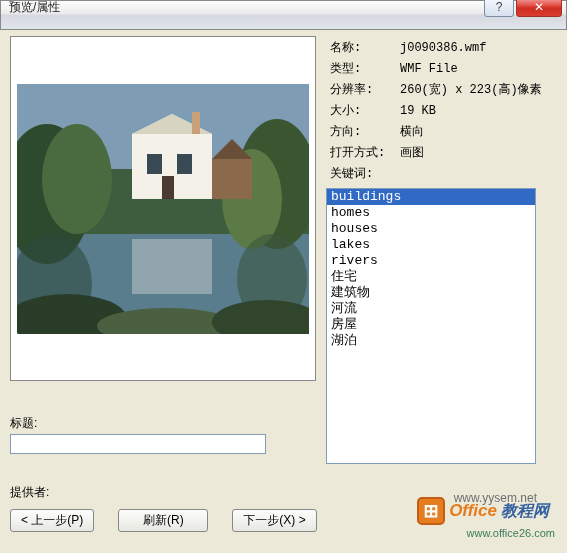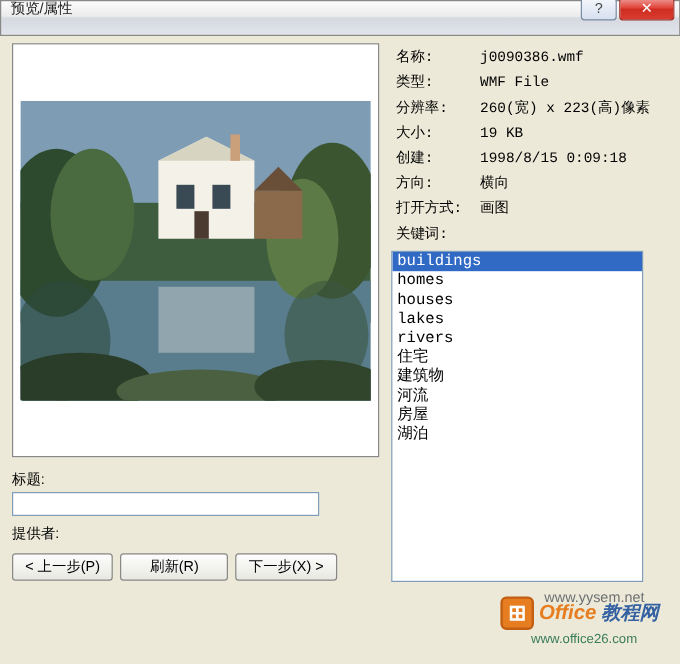--- a/index.html
+++ b/index.html
@@ -22,31 +22,31 @@
     .props-col { flex: 1; }
     .prop-table { width: 100%; font-size: 12px; }
     .prop-table tr td { padding: 1px 2px; font-family: "Courier New", monospace; font-size: 12px; }
     .prop-table tr td:first-child { width: 68px; white-space: nowrap; }
     
     .keywords-box { width: 210px; height: 276px; background: #fff; border: 1px solid #7f9db9; margin-top: 3px; overflow-y: auto; padding: 0; font-family: "Courier New", monospace; font-size: 13px; }
     .kw-item { padding: 0 4px; line-height: 16px; height: 16px; }
     .kw-item.selected { background: #316ac5; color: #fff; }
     
     .input-row { margin-top: 8px; font-size: 12px; display: flex; align-items: center; }
-    .input-row .lbl { width: 50px; }
+    .input-row .lbl { width: 50px; margin-top: 24px; }
     .text-input { flex: 1; height: 20px; border: 1px solid #7f9db9; background: #fff; padding: 0 4px; font-size: 12px; }
     
-    .button-row { margin-top: 8px; display: flex; align-items: center; gap: 6px; }
+    .button-row { margin-top: 8px; display: flex; align-items: center; gap: 24px; }
     .btn { height: 23px; padding: 0 10px; border: 1px solid #888; background: linear-gradient(to bottom, #fdfdfd, #e8e8e2); font-size: 12px; border-radius: 3px; cursor: pointer; font-family: inherit; }
     
     .watermark { position: absolute; bottom: 28px; right: 18px; pointer-events: none; display: flex; align-items: center; gap: 4px; opacity: 0.95; }
     .wm-icon { width: 28px; height: 28px; background: #e67817; border-radius: 5px; display: flex; align-items: center; justify-content: center; color: #fff; font-weight: bold; font-size: 18px; border: 2px solid #c05808; }
     .wm-text1 { color: #e67817; font-size: 17px; font-style: italic; font-weight: bold; }
     .wm-text2 { color: #2b5aa0; font-size: 16px; font-style: italic; font-weight: bold; }
-    .wm-url { position: absolute; bottom: 14px; right: 36px; color: #3a7c5a; font-size: 11px; }
+    .wm-url { position: absolute; bottom: 14px; right: 12px; color: #3a7c5a; font-size: 11px; }
     .wm-faint { position: absolute; bottom: 48px; right: 30px; color: #0f172a; font-size: 12px; opacity: 0.6; }
   </style>
 </head>
 <body>
 
 <div class="titlebar">
   <span class="titlebar-text">预览/属性</span>
   <div class="titlebar-buttons">
     <div class="tb-btn tb-help">
         <span>?</span>
@@ -124,24 +124,20 @@
             </tr>
         <tr>
               <td>分辨率:</td>
               <td>260(宽) x 223(高)像素</td>
             </tr>
         <tr>
               <td>大小:</td>
               <td>19 KB</td>
             </tr>
         <tr>
-              <td>创建:</td>
-              <td>1998/8/15 0:09:18</td>
-            </tr>
-        <tr>
               <td>方向:</td>
               <td>横向</td>
             </tr>
         <tr>
               <td>打开方式:</td>
               <td>画图</td>
             </tr>
         <tr>
               <td>关键词:</td>
               <td></td>

